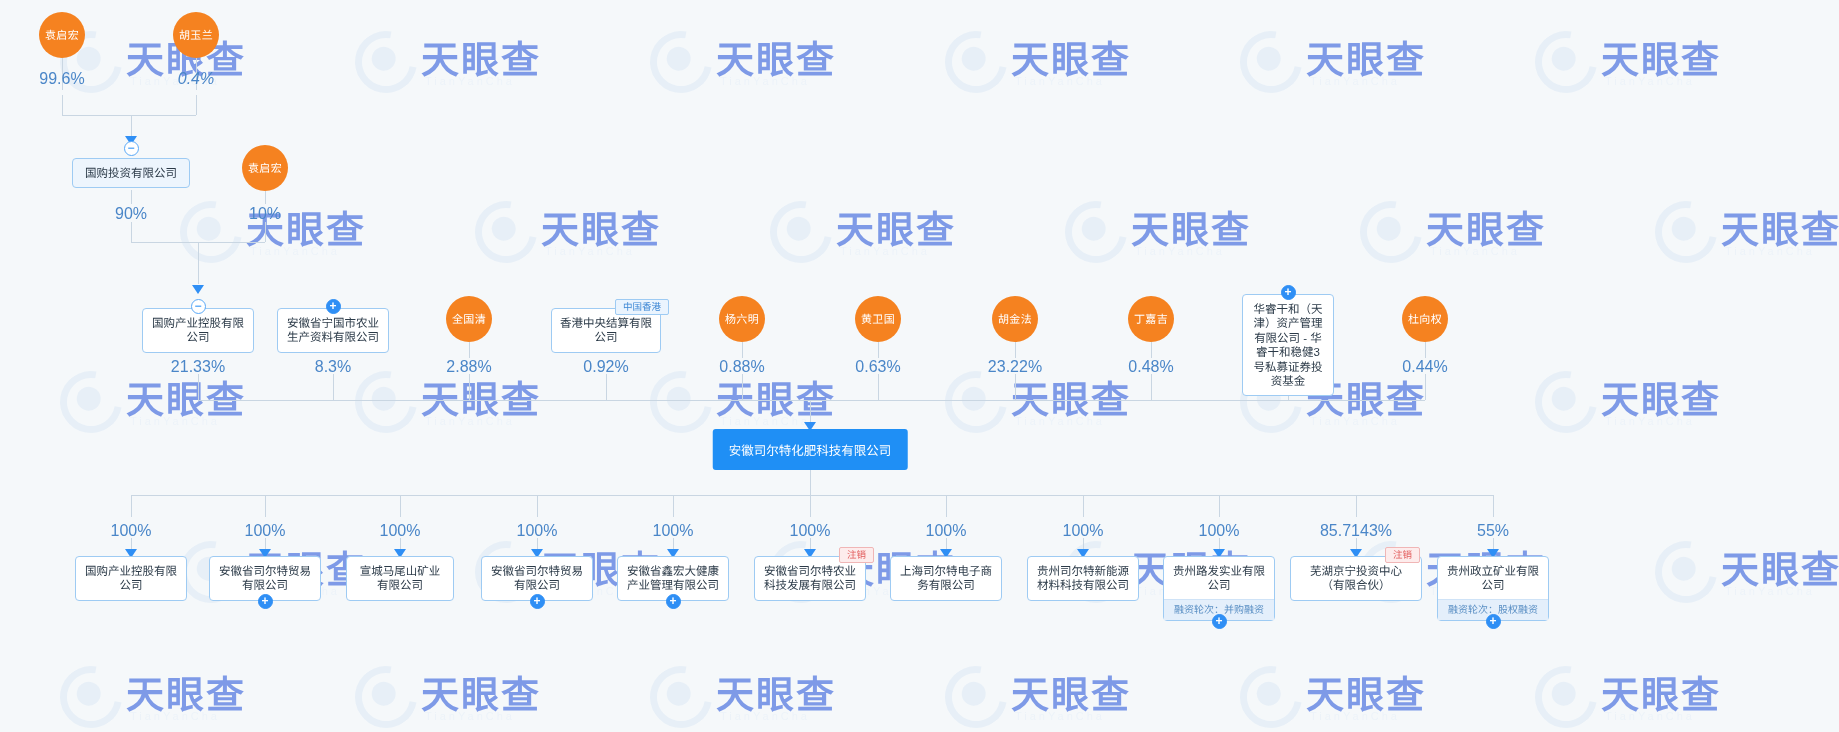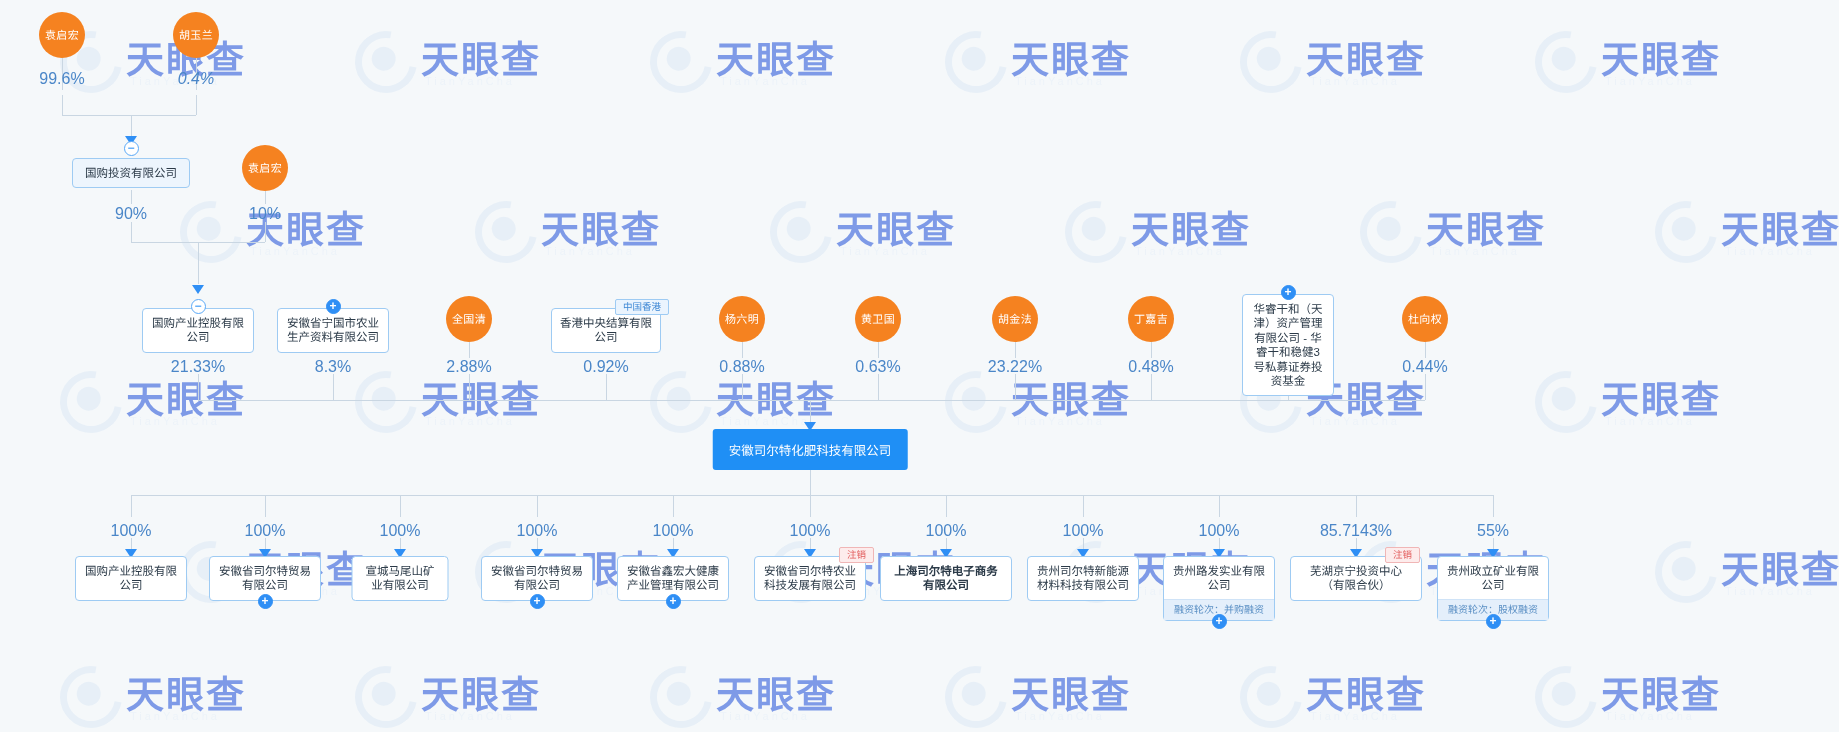--- a/index.html
+++ b/index.html
@@ -479,36 +479,36 @@
         <span>杜向权</span>
       </div>
       <div class="root" style="left: 810px; top: 429px;"><span>安徽司尔特化肥科技有限公司</span></div>
       <div class="company plain" style="left: 131px; top: 556px; width: 112px;">
         <span class="cname">国购产业控股有限公司</span>
       </div>
       <div class="company plain" style="left: 265px; top: 556px; width: 112px;">
         <span class="cname">安徽省司尔特贸易有限公司</span>
       </div>
       <div class="toggle plus" style="left: 257.5px; top: 594px;">+</div>
-      <div class="company plain" style="left: 400px; top: 556px; width: 97px;">
+      <div class="company plain" style="left: 400px; top: 556px; width: 108px;">
         <span class="cname">宣城马尾山矿业有限公司</span>
       </div>
       <div class="company plain" style="left: 537px; top: 556px; width: 112px;">
         <span class="cname">安徽省司尔特贸易有限公司</span>
       </div>
       <div class="toggle plus" style="left: 529.5px; top: 594px;">+</div>
       <div class="company plain" style="left: 673px; top: 556px; width: 112px;">
         <span class="cname">安徽省鑫宏大健康产业管理有限公司</span>
       </div>
       <div class="toggle plus" style="left: 665.5px; top: 594px;">+</div>
       <div class="company plain" style="left: 810px; top: 556px; width: 112px;">
         <span class="cname">安徽省司尔特农业科技发展有限公司</span>
       </div>
       <div class="badge cancel" style="left: 839px; top: 547px;">注销</div>
-      <div class="company plain" style="left: 946px; top: 556px; width: 132px; font-weight: bold;">
+      <div class="company plain" style="left: 946px; top: 556px; width: 112px;">
         <span class="cname">上海司尔特电子商务有限公司</span>
       </div>
       <div class="company plain" style="left: 1083px; top: 556px; width: 112px;">
         <span class="cname">贵州司尔特新能源材料科技有限公司</span>
       </div>
       <div class="company plain" style="left: 1219px; top: 556px; width: 112px;">
         <span class="cname">贵州路发实业有限公司</span>
         <span class="finance">融资轮次：并购融资</span>
       </div>
       <div class="toggle plus" style="left: 1211.5px; top: 614px;">+</div>

